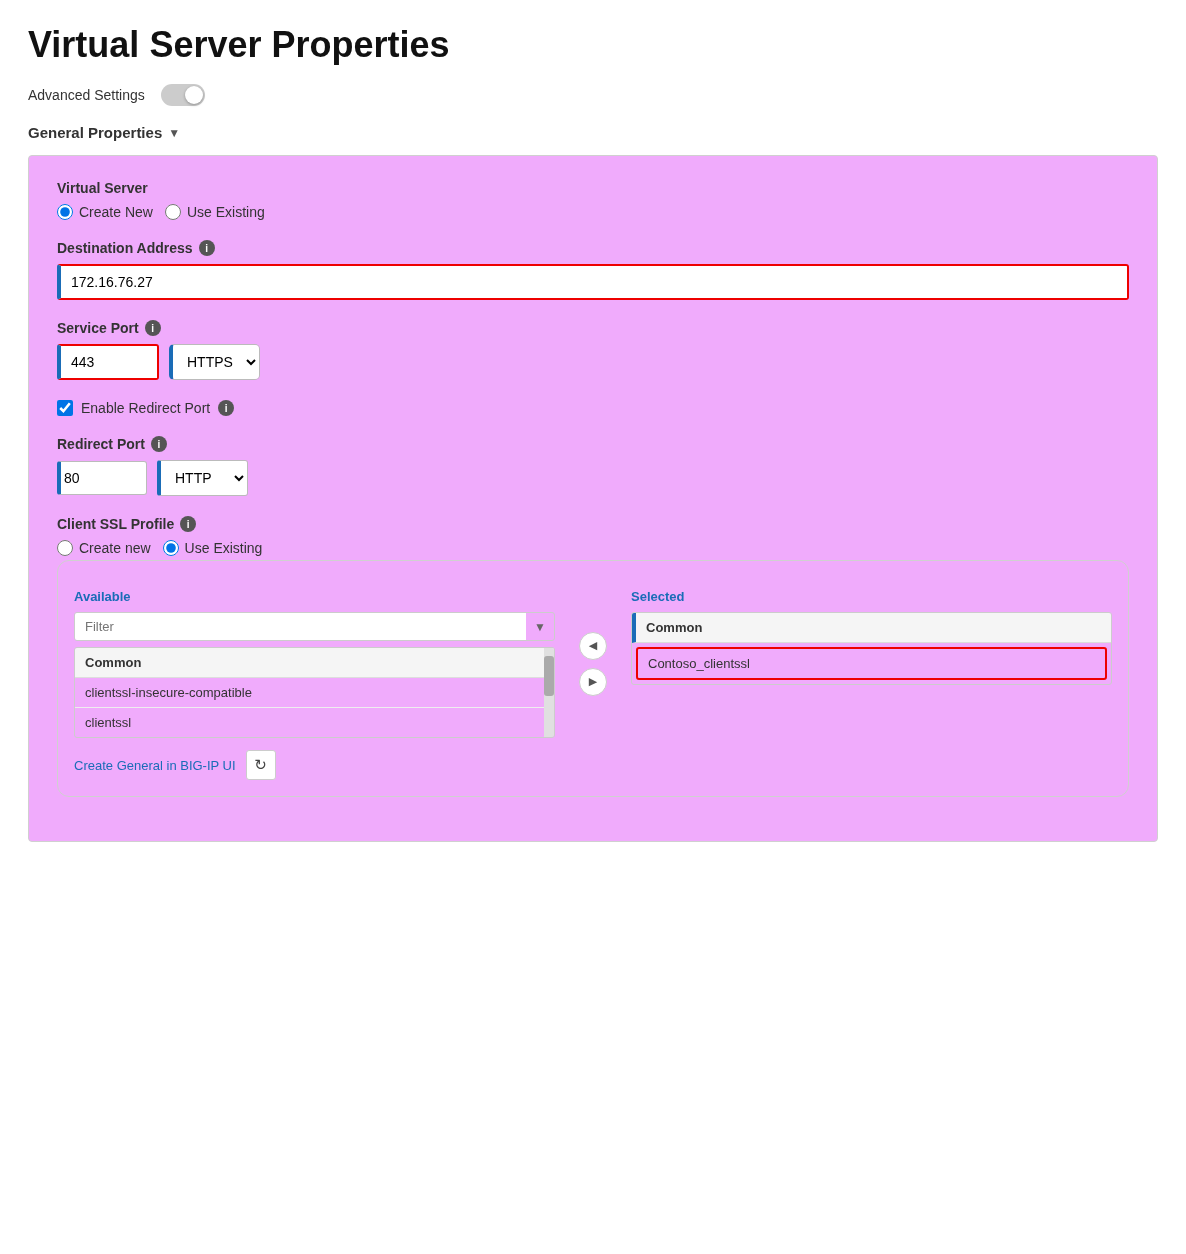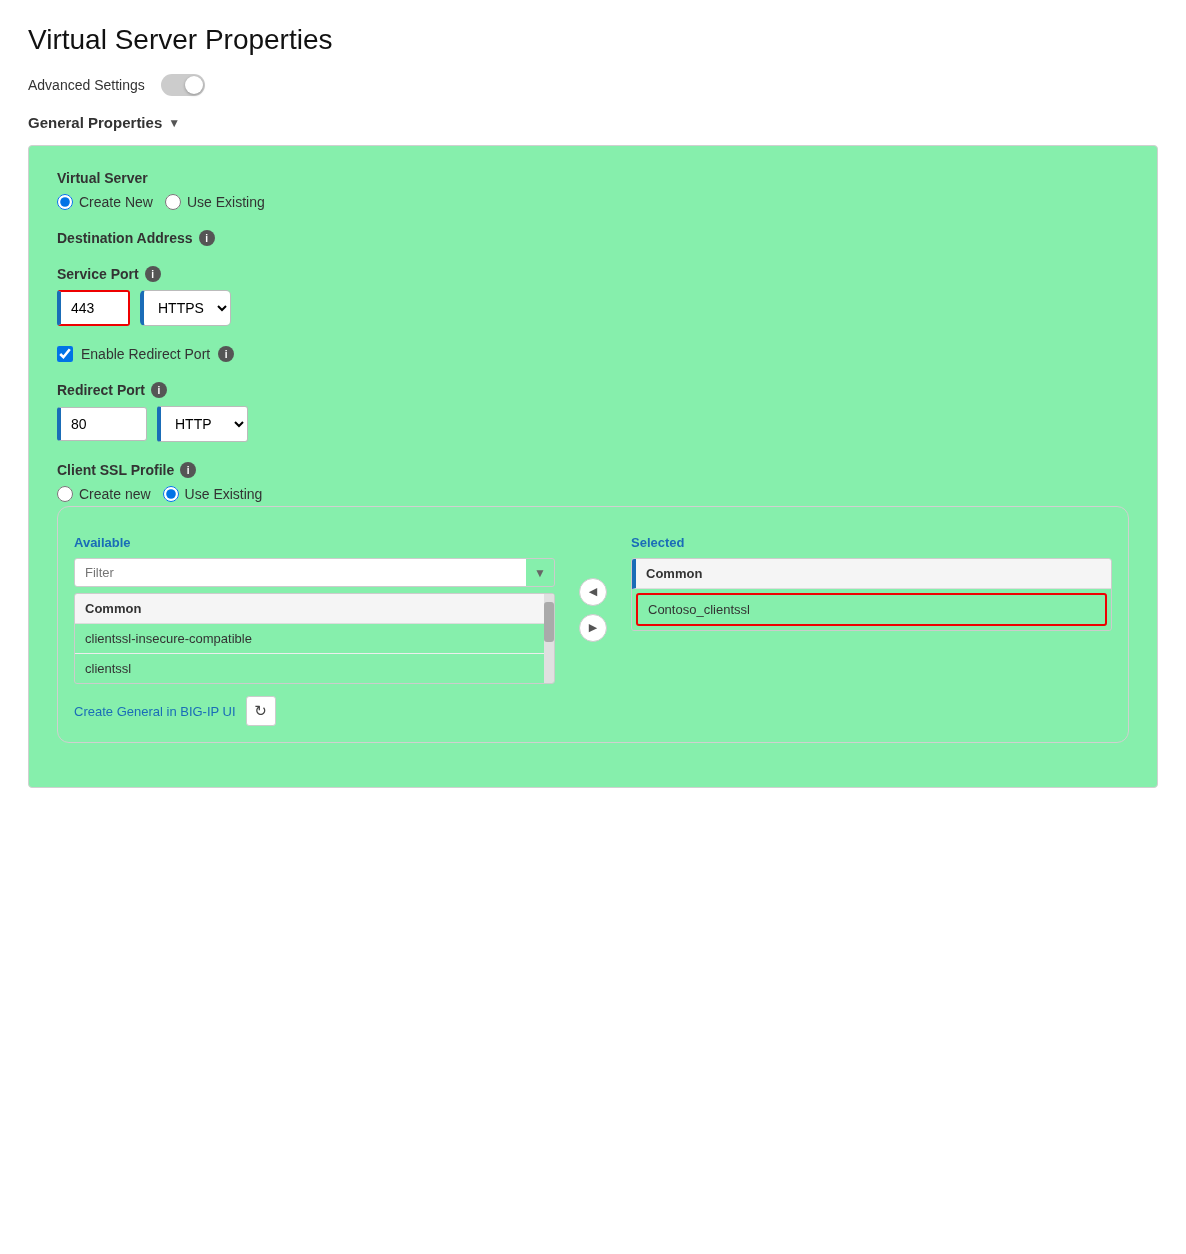--- a/index.html
+++ b/index.html
@@ -5,22 +5,22 @@
     * { box-sizing: border-box; margin: 0; padding: 0; }
     body {
       font-family: -apple-system, BlinkMacSystemFont, 'Segoe UI', Arial, sans-serif;
       background: #fff;
       color: #333;
       font-size: 14px;
       padding: 24px 28px;
       max-width: 1186px;
     }
     h1 {
-      font-size: 28px;
-      font-weight: 400;
+      font-size: 36px;
+      font-weight: 700;
       margin-bottom: 18px;
       color: #111;
     }
     .advanced-settings-row {
       display: flex;
       align-items: center;
       gap: 16px;
       margin-bottom: 18px;
     }
     .advanced-label {
@@ -55,21 +55,21 @@
       gap: 6px;
     }
     .section-header .chevron {
       font-size: 12px;
       color: #555;
     }
     .panel {
       border: 1px solid #d0d0d0;
       border-radius: 4px;
       padding: 24px 28px;
-      background: #86efac;
+      background: #f0abfc;
     }
     .field-group {
       margin-bottom: 20px;
     }
     .field-label {
       font-weight: 700;
       font-size: 14px;
       margin-bottom: 8px;
       display: flex;
       align-items: center;
@@ -104,21 +104,21 @@
       height: 16px;
       cursor: pointer;
       accent-color: #0073e6;
     }
     .port-row {
       display: flex;
       align-items: center;
       gap: 10px;
     }
     .port-input {
-      width: 73px;
+      width: 102px;
       padding: 8px 10px;
       border: 2px solid #e00;
       border-left: 4px solid #1a6cb7;
       border-radius: 3px;
       font-size: 14px;
       outline: none;
     }
     .port-select-wrap {
       display: flex;
       border: 1px solid #bbb;
@@ -146,21 +146,21 @@
       height: 16px;
       accent-color: #0073e6;
     }
     .redirect-row {
       display: flex;
       align-items: center;
       gap: 10px;
     }
     .redirect-input {
       width: 90px;
-      padding: 8px 10px;
+      padding: 8px 3px;
       border: 1px solid #bbb;
       border-left: 4px solid #1a6cb7;
       border-radius: 3px;
       font-size: 14px;
       outline: none;
     }
     .redirect-select-wrap {
       display: flex;
       align-items: center;
       border: 1px solid #bbb;
@@ -376,20 +376,23 @@
         <input type="radio" name="virtual_server" style="">
         <span>Use Existing</span>
       </label>
     </div>
   </div>
 
   <div class="field-group">
     <div class="field-label">
       <span>Destination Address</span>
       <span class="info-icon">i</span>
+    </div>
+    <div class="dest-input-wrap">
+      <input type="text" class="dest-input" value="172.16.76.27" style="">
     </div>
   </div>
 
   <div class="field-group">
     <div class="field-label">
       <span>Service Port</span>
       <span class="info-icon">i</span>
     </div>
     <div class="port-row">
       <input type="text" class="port-input" value="443" style="">

